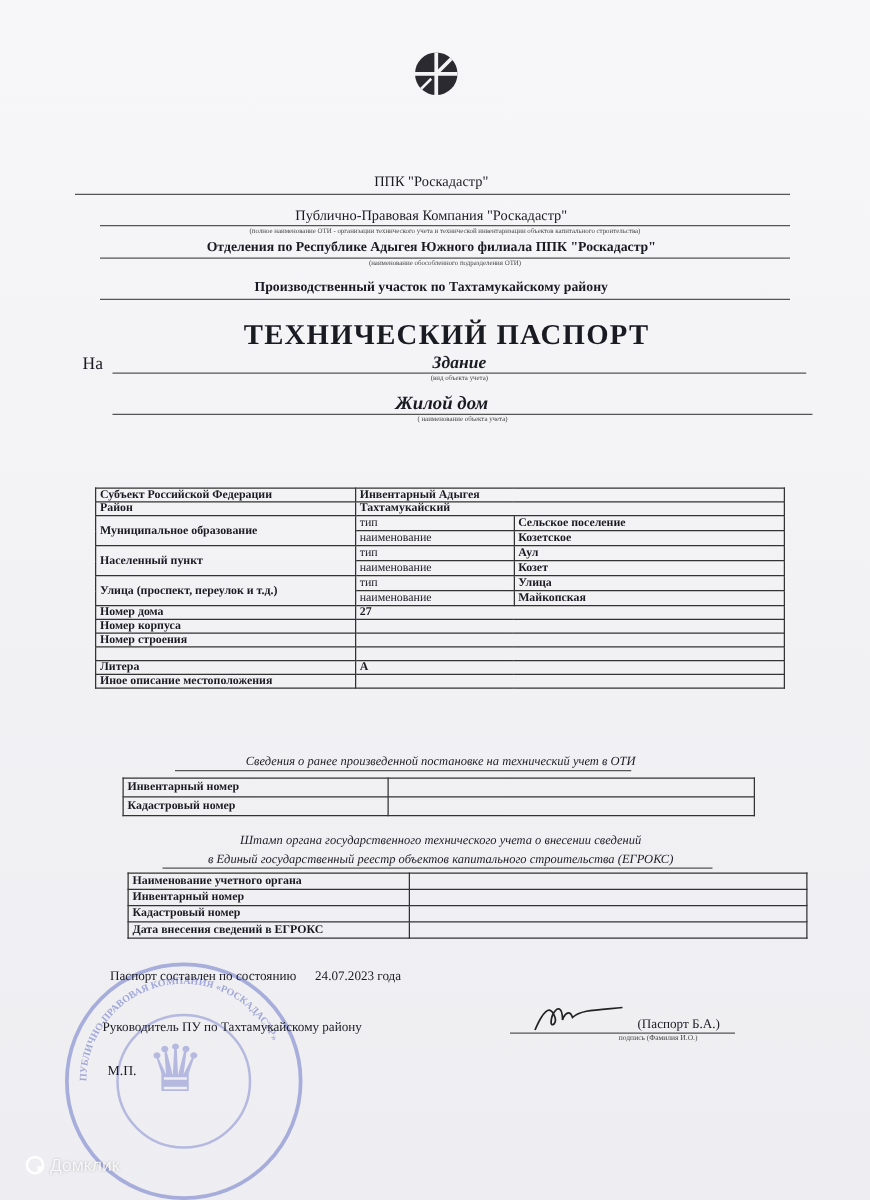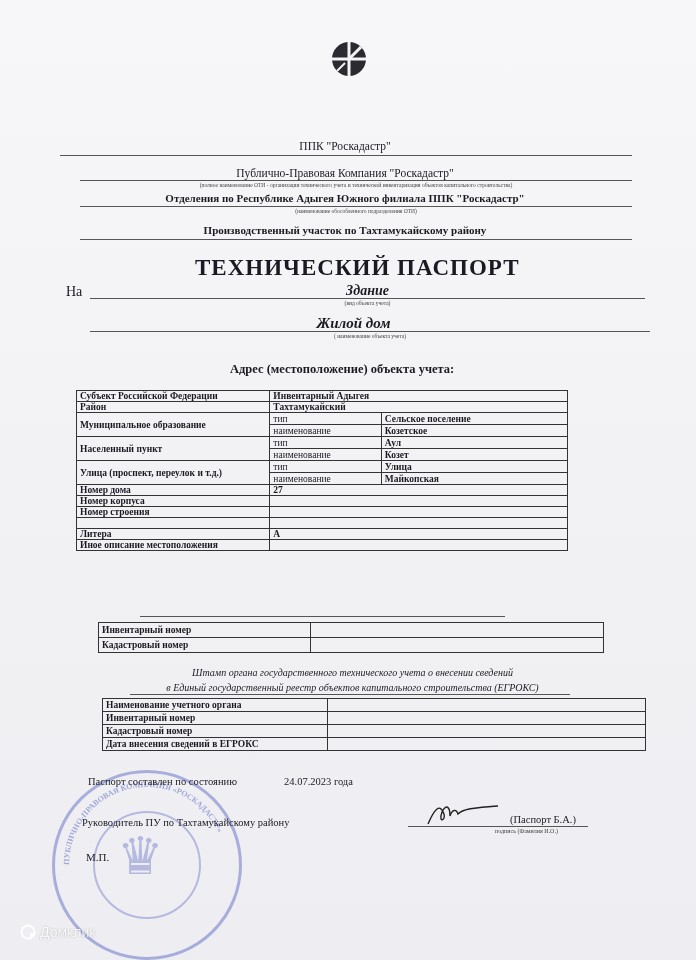--- a/index.html
+++ b/index.html
@@ -60,23 +60,22 @@
 
   <div class="abs na">На</div>
   <div class="abs bold-ital" style="left:90px; top:283px; width:555px; text-align:center;">Здание</div>
   <div class="abs uline" style="left:90px; top:298px; width:555px;"></div>
   <div class="abs tiny" style="left:90px; top:300px; width:555px;">(вид объекта учета)</div>
 
   <div class="abs bold-ital" style="left:76px; top:315px; width:555px; text-align:center; font-size:15px;">Жилой дом</div>
   <div class="abs uline" style="left:90px; top:331px; width:560px;"></div>
   <div class="abs tiny" style="left:90px; top:333px; width:560px;">( наименование объекта учета)</div>
 
-  <div class="abs addr-hdr">Адрес (местоположение) объекта учета:</div>
-
-  <table style="left:76px; top:390px; width:492px;padding-left:35px;">
+
+  <table style="left:76px; top:390px; width:552px;padding-left:35px;">
     <colgroup>
         <col style="width:209px">
         <col style="width:128px">
         <col style="width:219px">
       </colgroup>
     <tbody>
         <tr>
       <td class="lbl">Субъект Российской Федерации</td>
       <td colspan="2" class="lbl">Инвентарный  Адыгея</td>
     </tr>
@@ -131,20 +130,21 @@
       <td class="lbl">Литера</td>
       <td colspan="2" class="lbl">А</td>
     </tr>
     <tr>
       <td class="lbl">Иное описание местоположения</td>
       <td colspan="2"></td>
     </tr>
   </tbody>
     </table>
 
+  <div class="abs ital-cap" style="left:100px; top:604px; width:505px;">Сведения о ранее произведенной постановке на технический учет в ОТИ</div>
   <div class="abs uline" style="left:140px; top:616px; width:365px;"></div>
   <table style="left:98px; top:622px; width:506px;">
     <colgroup>
         <col style="width:212px">
         <col style="width:294px">
       </colgroup>
     <tbody>
         <tr>
       <td class="lbl" style="height:15px;">Инвентарный номер</td>
       <td></td>
@@ -189,21 +189,21 @@
       <defs>
           <path id="ringPath" d="M95,95 m-78,0 a78,78 0 1,1 156,0 a78,78 0 1,1 -156,0"></path>
         </defs>
       <text class="stamp-ring-text"><textPath href="#ringPath">ПУБЛИЧНО-ПРАВОВАЯ КОМПАНИЯ «РОСКАДАСТР»</textPath></text>
     </svg>
     <div class="inner"></div>
     <div class="eagle">♛</div>
   </div>
 
   <div class="abs footer-txt" style="left:88px; top:776px;">Паспорт составлен по состоянию</div>
-  <div class="abs footer-txt" style="left:284px; top:776px;text-align:center;">24.07.2023 года</div>
+  <div class="abs footer-txt" style="left:252px; top:776px;text-align:center;">24.07.2023 года</div>
 
   <div class="abs footer-txt" style="left:82px; top:817px;">Руководитель ПУ по Тахтамукайскому району</div>
 
   <svg class="abs" style="left:420px; top:800px;" width="80" height="30" viewBox="0 0 80 30">
     <path d="M8 24 C 14 10, 20 2, 24 14 C 26 20, 18 24, 22 12 C 26 4, 30 6, 30 16 C 32 10, 36 8, 38 14 C 44 8, 56 8, 78 6" stroke="#222" stroke-width="1.4" fill="none"></path>
   </svg>
   <div class="abs uline" style="left:408px; top:826px; width:180px;"></div>
   <div class="abs footer-txt" style="left:510px; top:814px;">(Паспорт Б.А.)</div>
   <div class="abs tiny" style="left:495px; top:828px; font-size:6px; text-align:left;">подпись  (Фамилия И.О.)</div>
 

